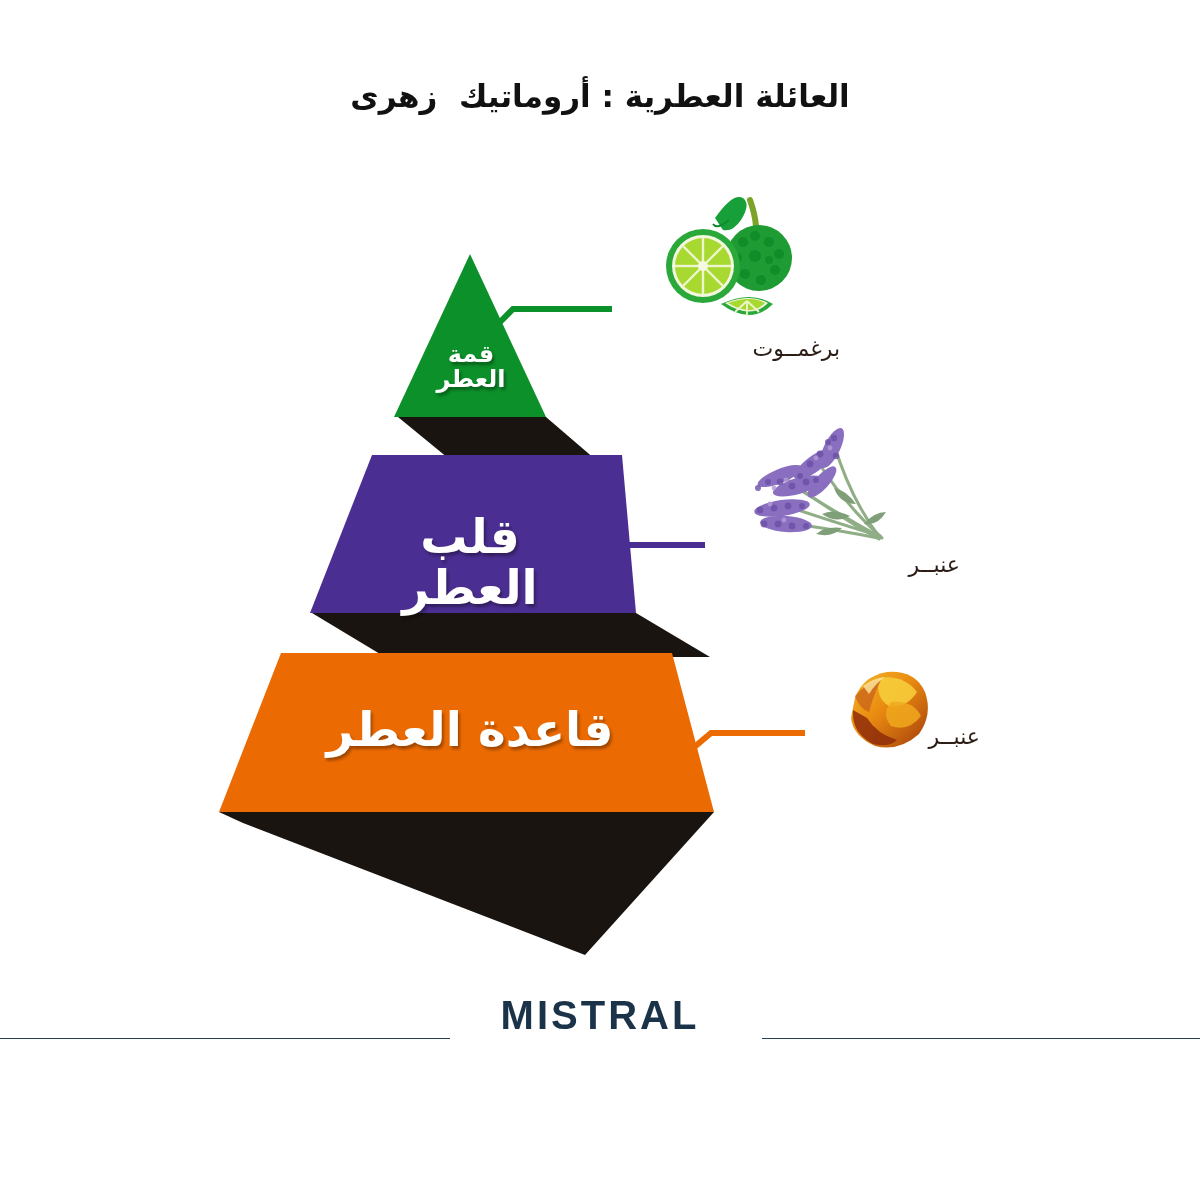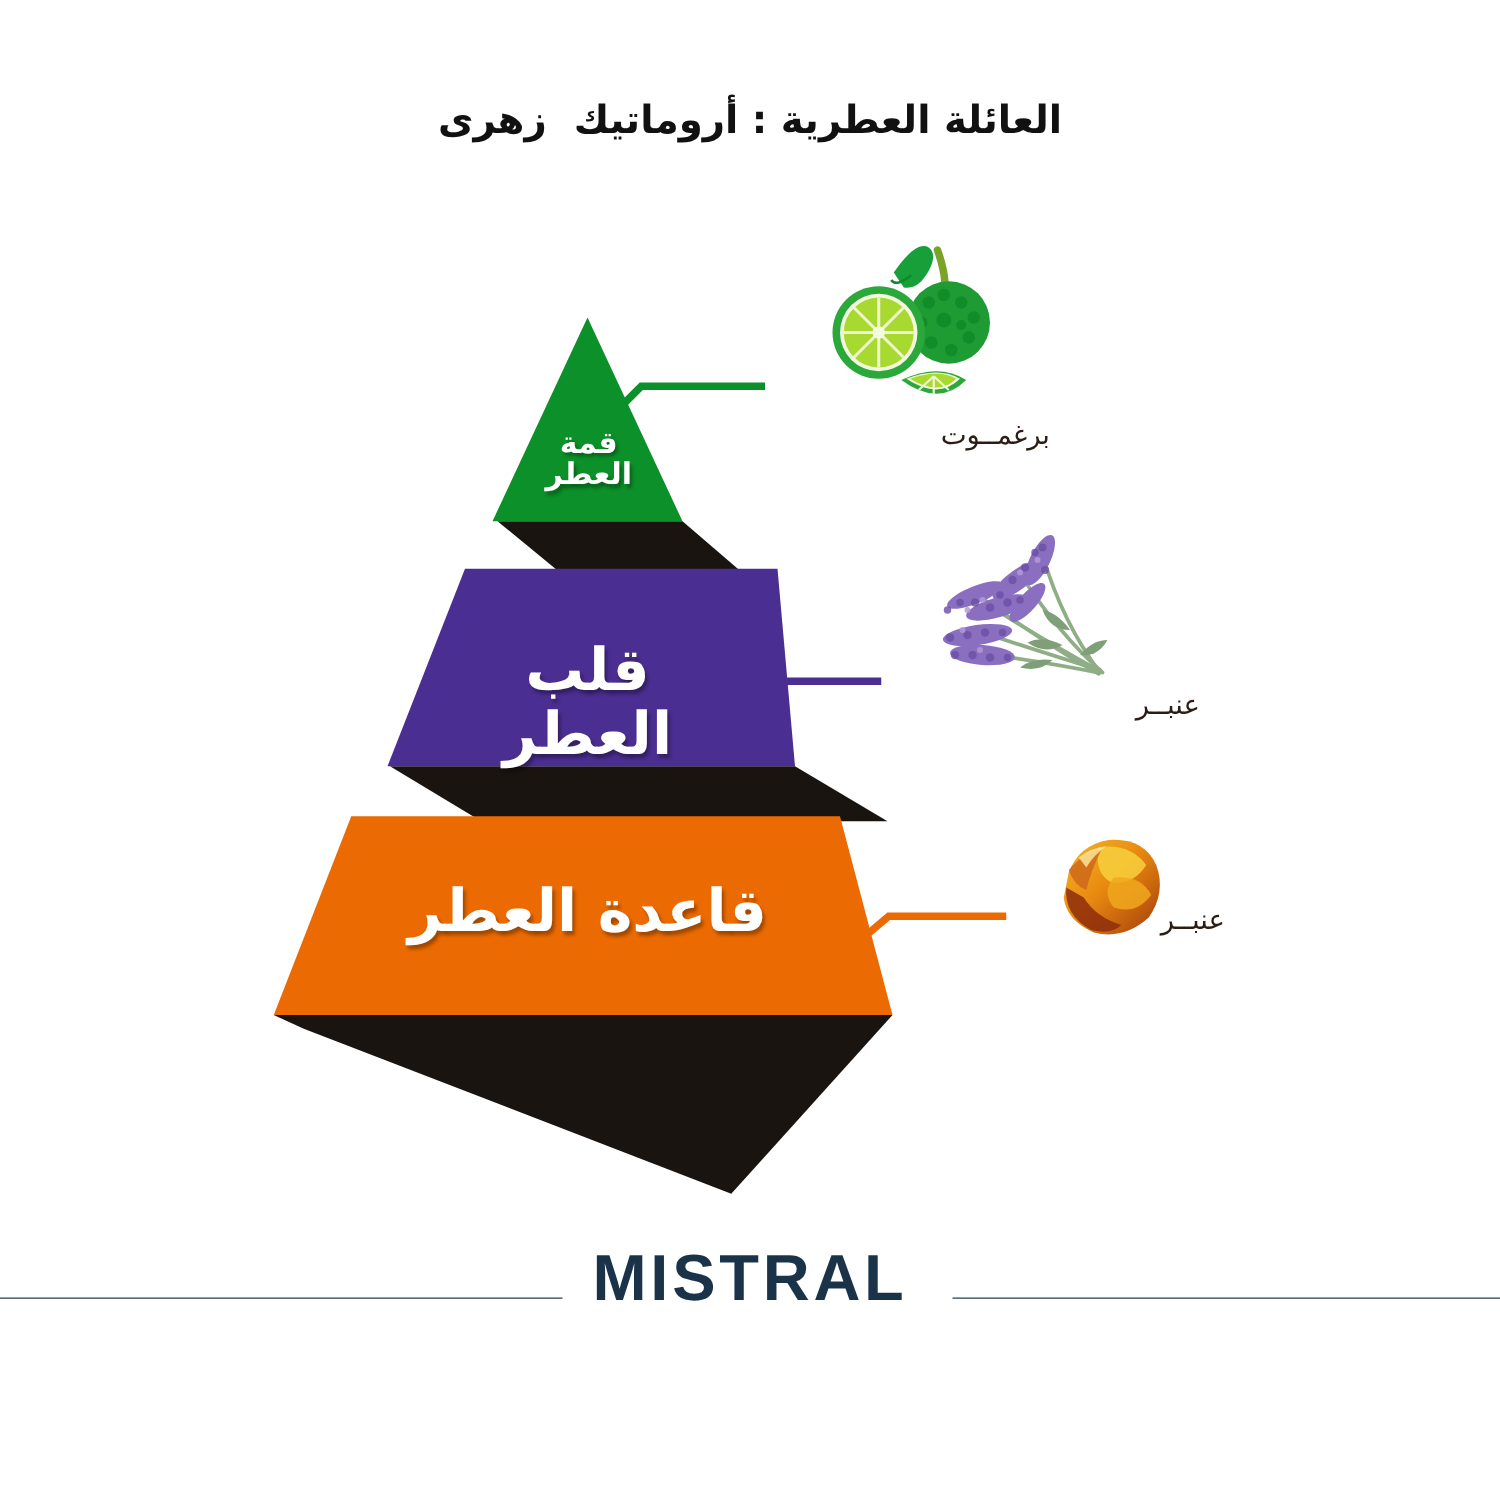--- a/index.html
+++ b/index.html
@@ -96,21 +96,21 @@
   #note-base-img   { left: 833px; top: 662px;  width: 106px; height: 96px; }
   #note-base-label { left: 800px; top: 724px;  width: 180px; }
 
   
   .footer-logo {
     position: absolute;
     left: 0;
     top: 993px;
     width: 1200px;
     text-align: center;
-    font-size: 52px;
+    font-size: 40px;
     font-weight: bold;
     letter-spacing: 3px;
     color: #1b3349;
     font-family: "Liberation Sans", "DejaVu Sans", sans-serif;
   }
   .rule {
     position: absolute;
     top: 1038px;
     height: 1px;
     background: #2b3f53;

